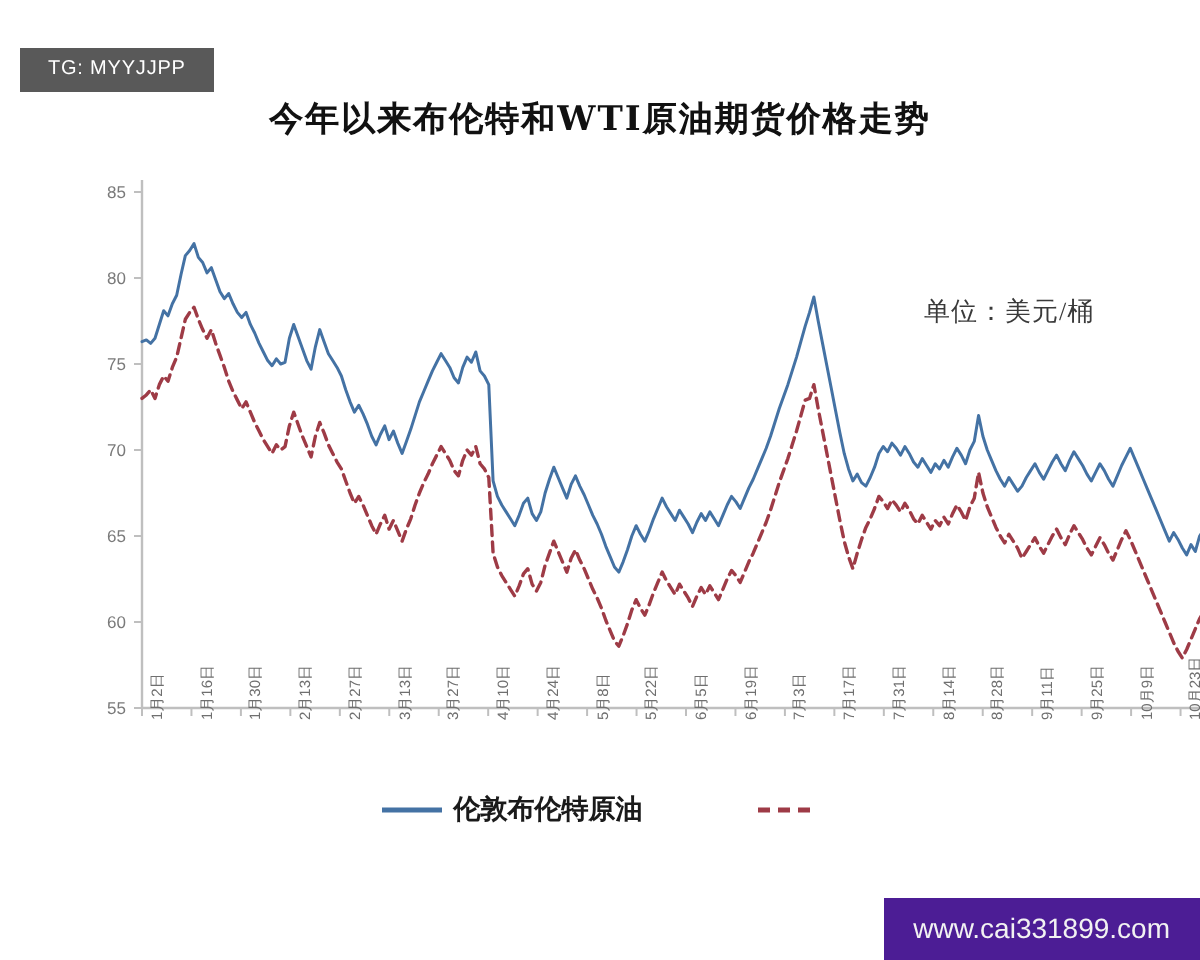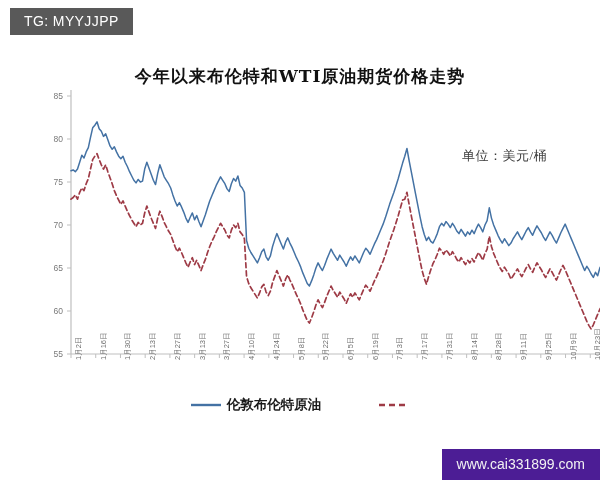--- a/index.html
+++ b/index.html
@@ -4,28 +4,28 @@
 <style>
   html,body{margin:0;padding:0;}
   body{
     width:600px;height:480px;
     background:#ffffff;
     font-family:"Liberation Sans", sans-serif;
     position:relative;
     overflow:hidden;
   }
   #tg-badge{
-    position:absolute;left:10px;top:8px;
+    position:absolute;left:10px;top:24px;
     background:#595959;color:#ffffff;
-    font-size:14px;letter-spacing:.4px;
+    font-size:10px;letter-spacing:.4px;
     padding:5px 14px 6px 14px;
     font-family:"Liberation Sans", sans-serif;
   }
   #chart-title{
-    position:absolute;left:0;right:0;top:65px;
+    position:absolute;left:0;right:0;top:48px;
     text-align:center;
     font-family:"DejaVu Serif","Liberation Serif",serif;
     font-weight:bold;font-size:17px;color:#111;
     letter-spacing:1px;
   }
   #unit-label{
     position:absolute;left:462px;top:147px;
     font-family:Liberation Serif, serif;
     font-size:13px;color:#3a3a3a;letter-spacing:.5px;
   }

